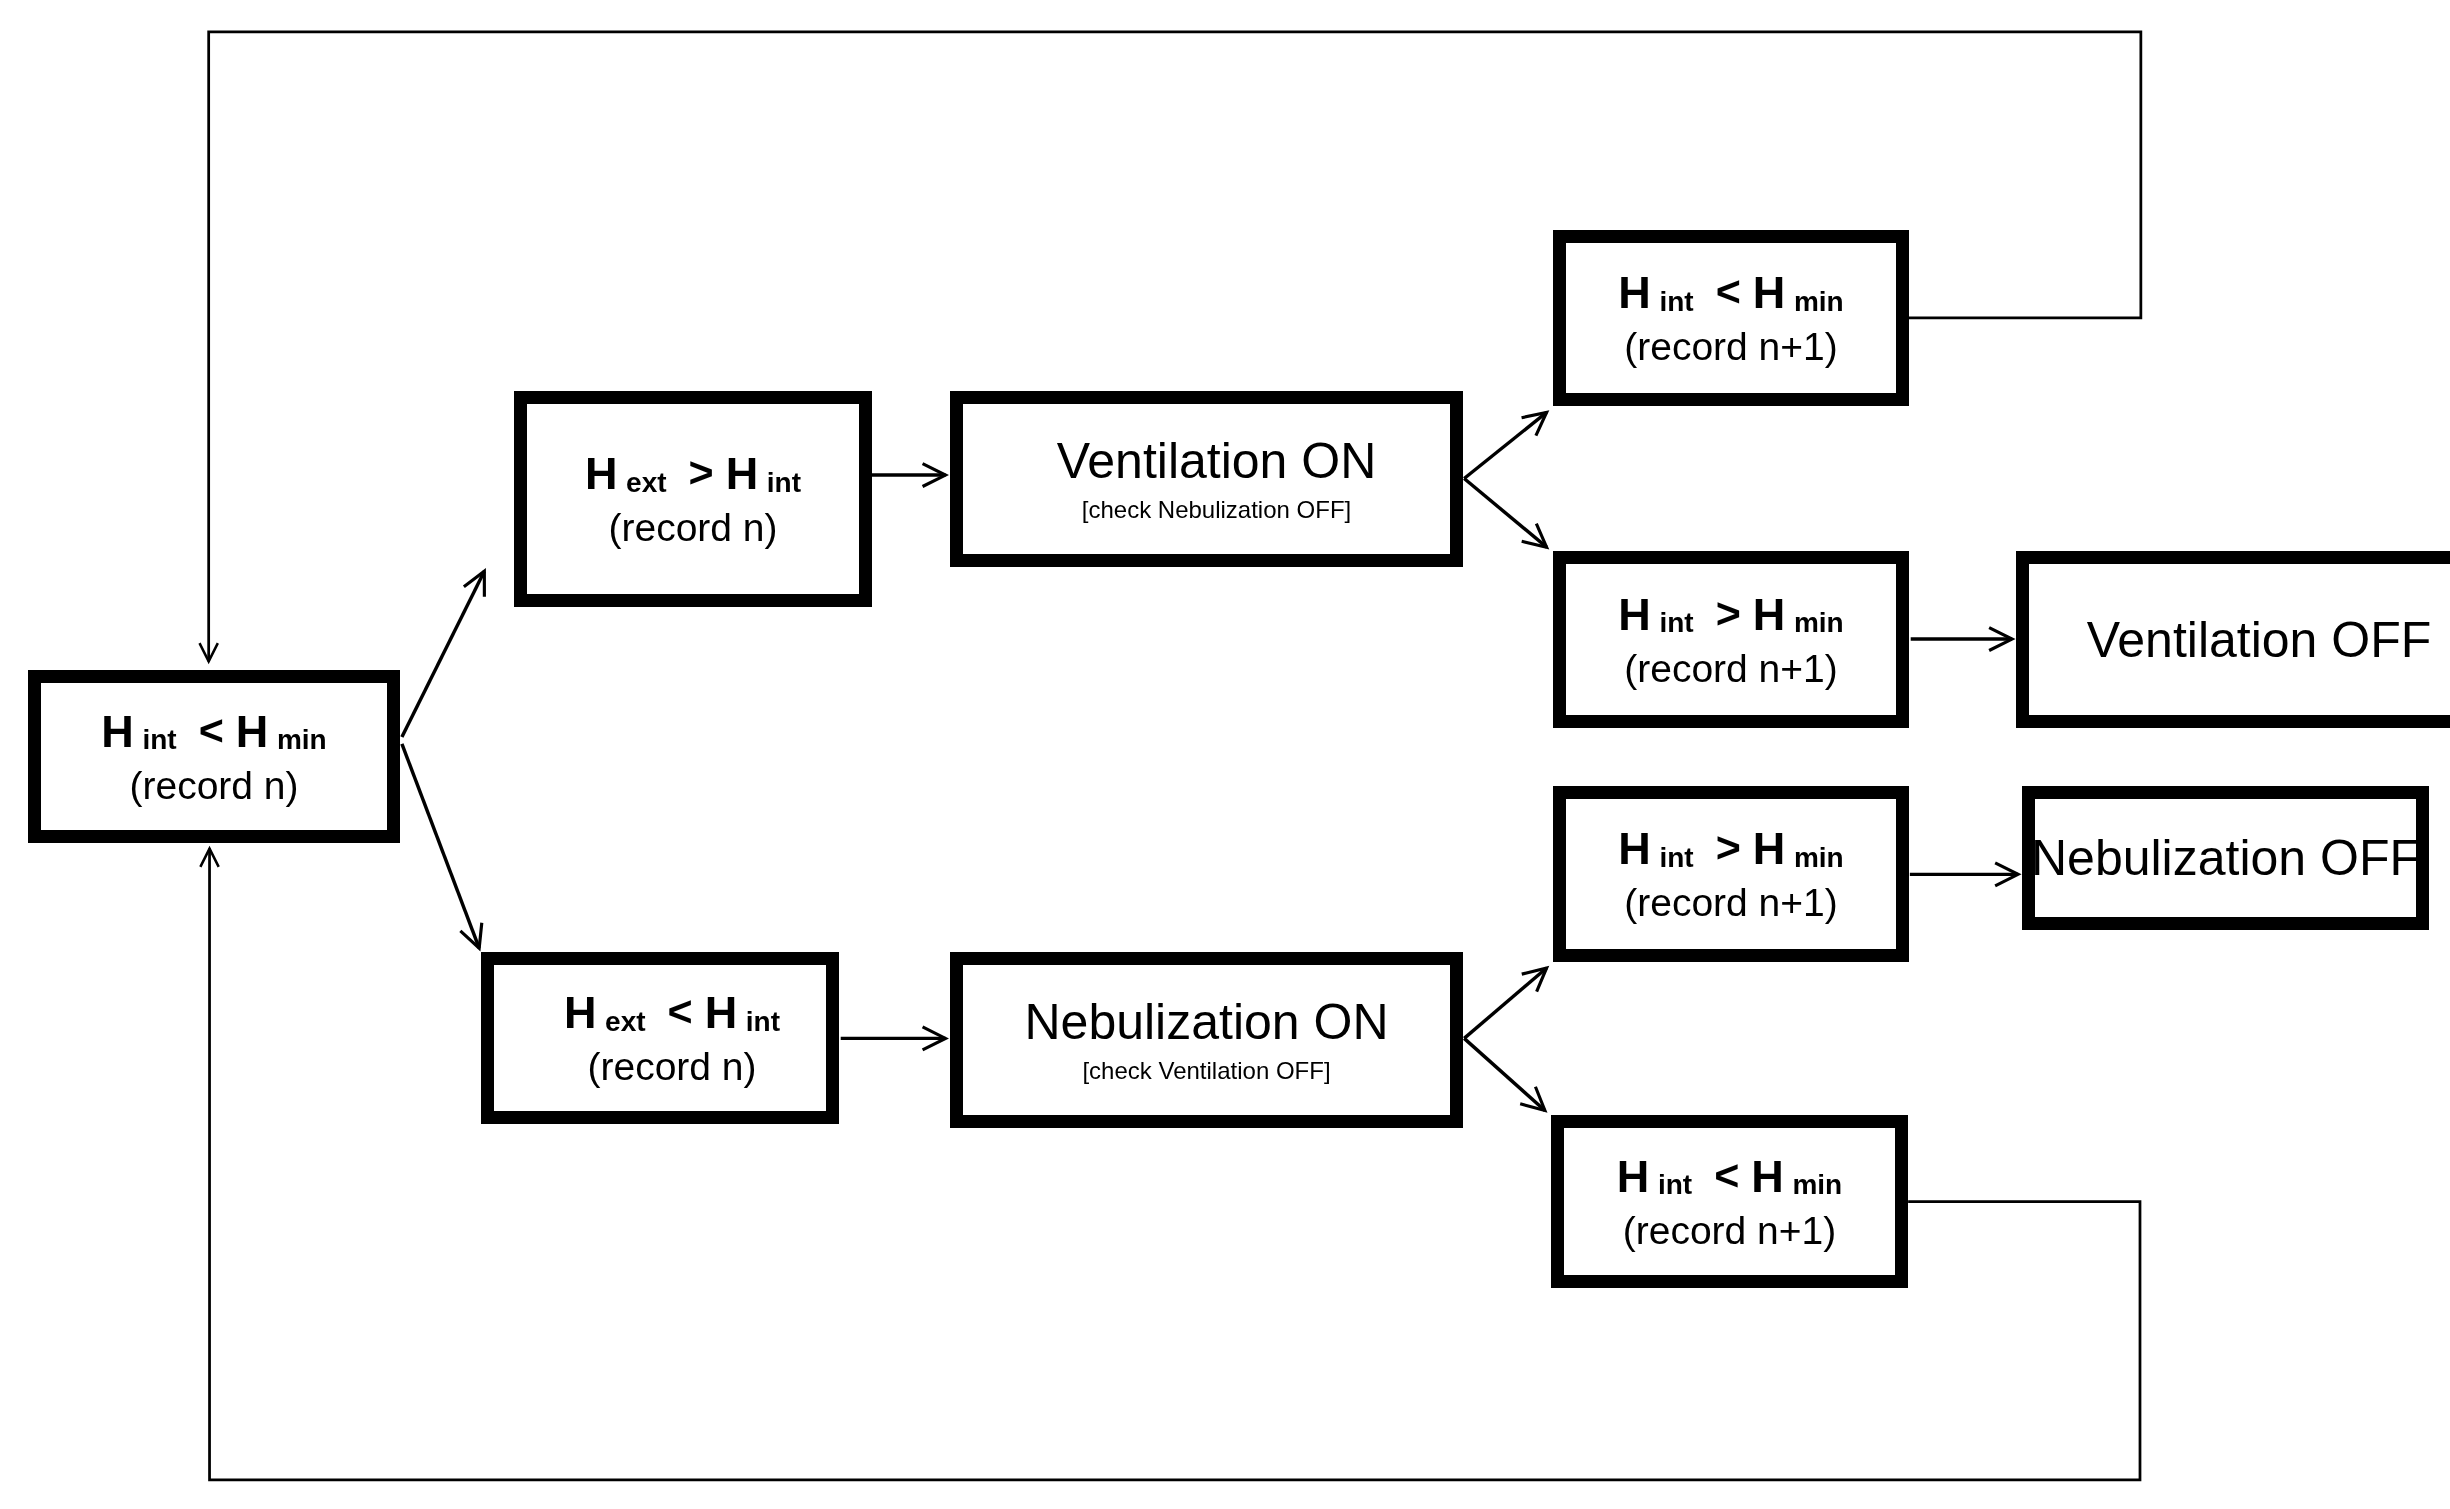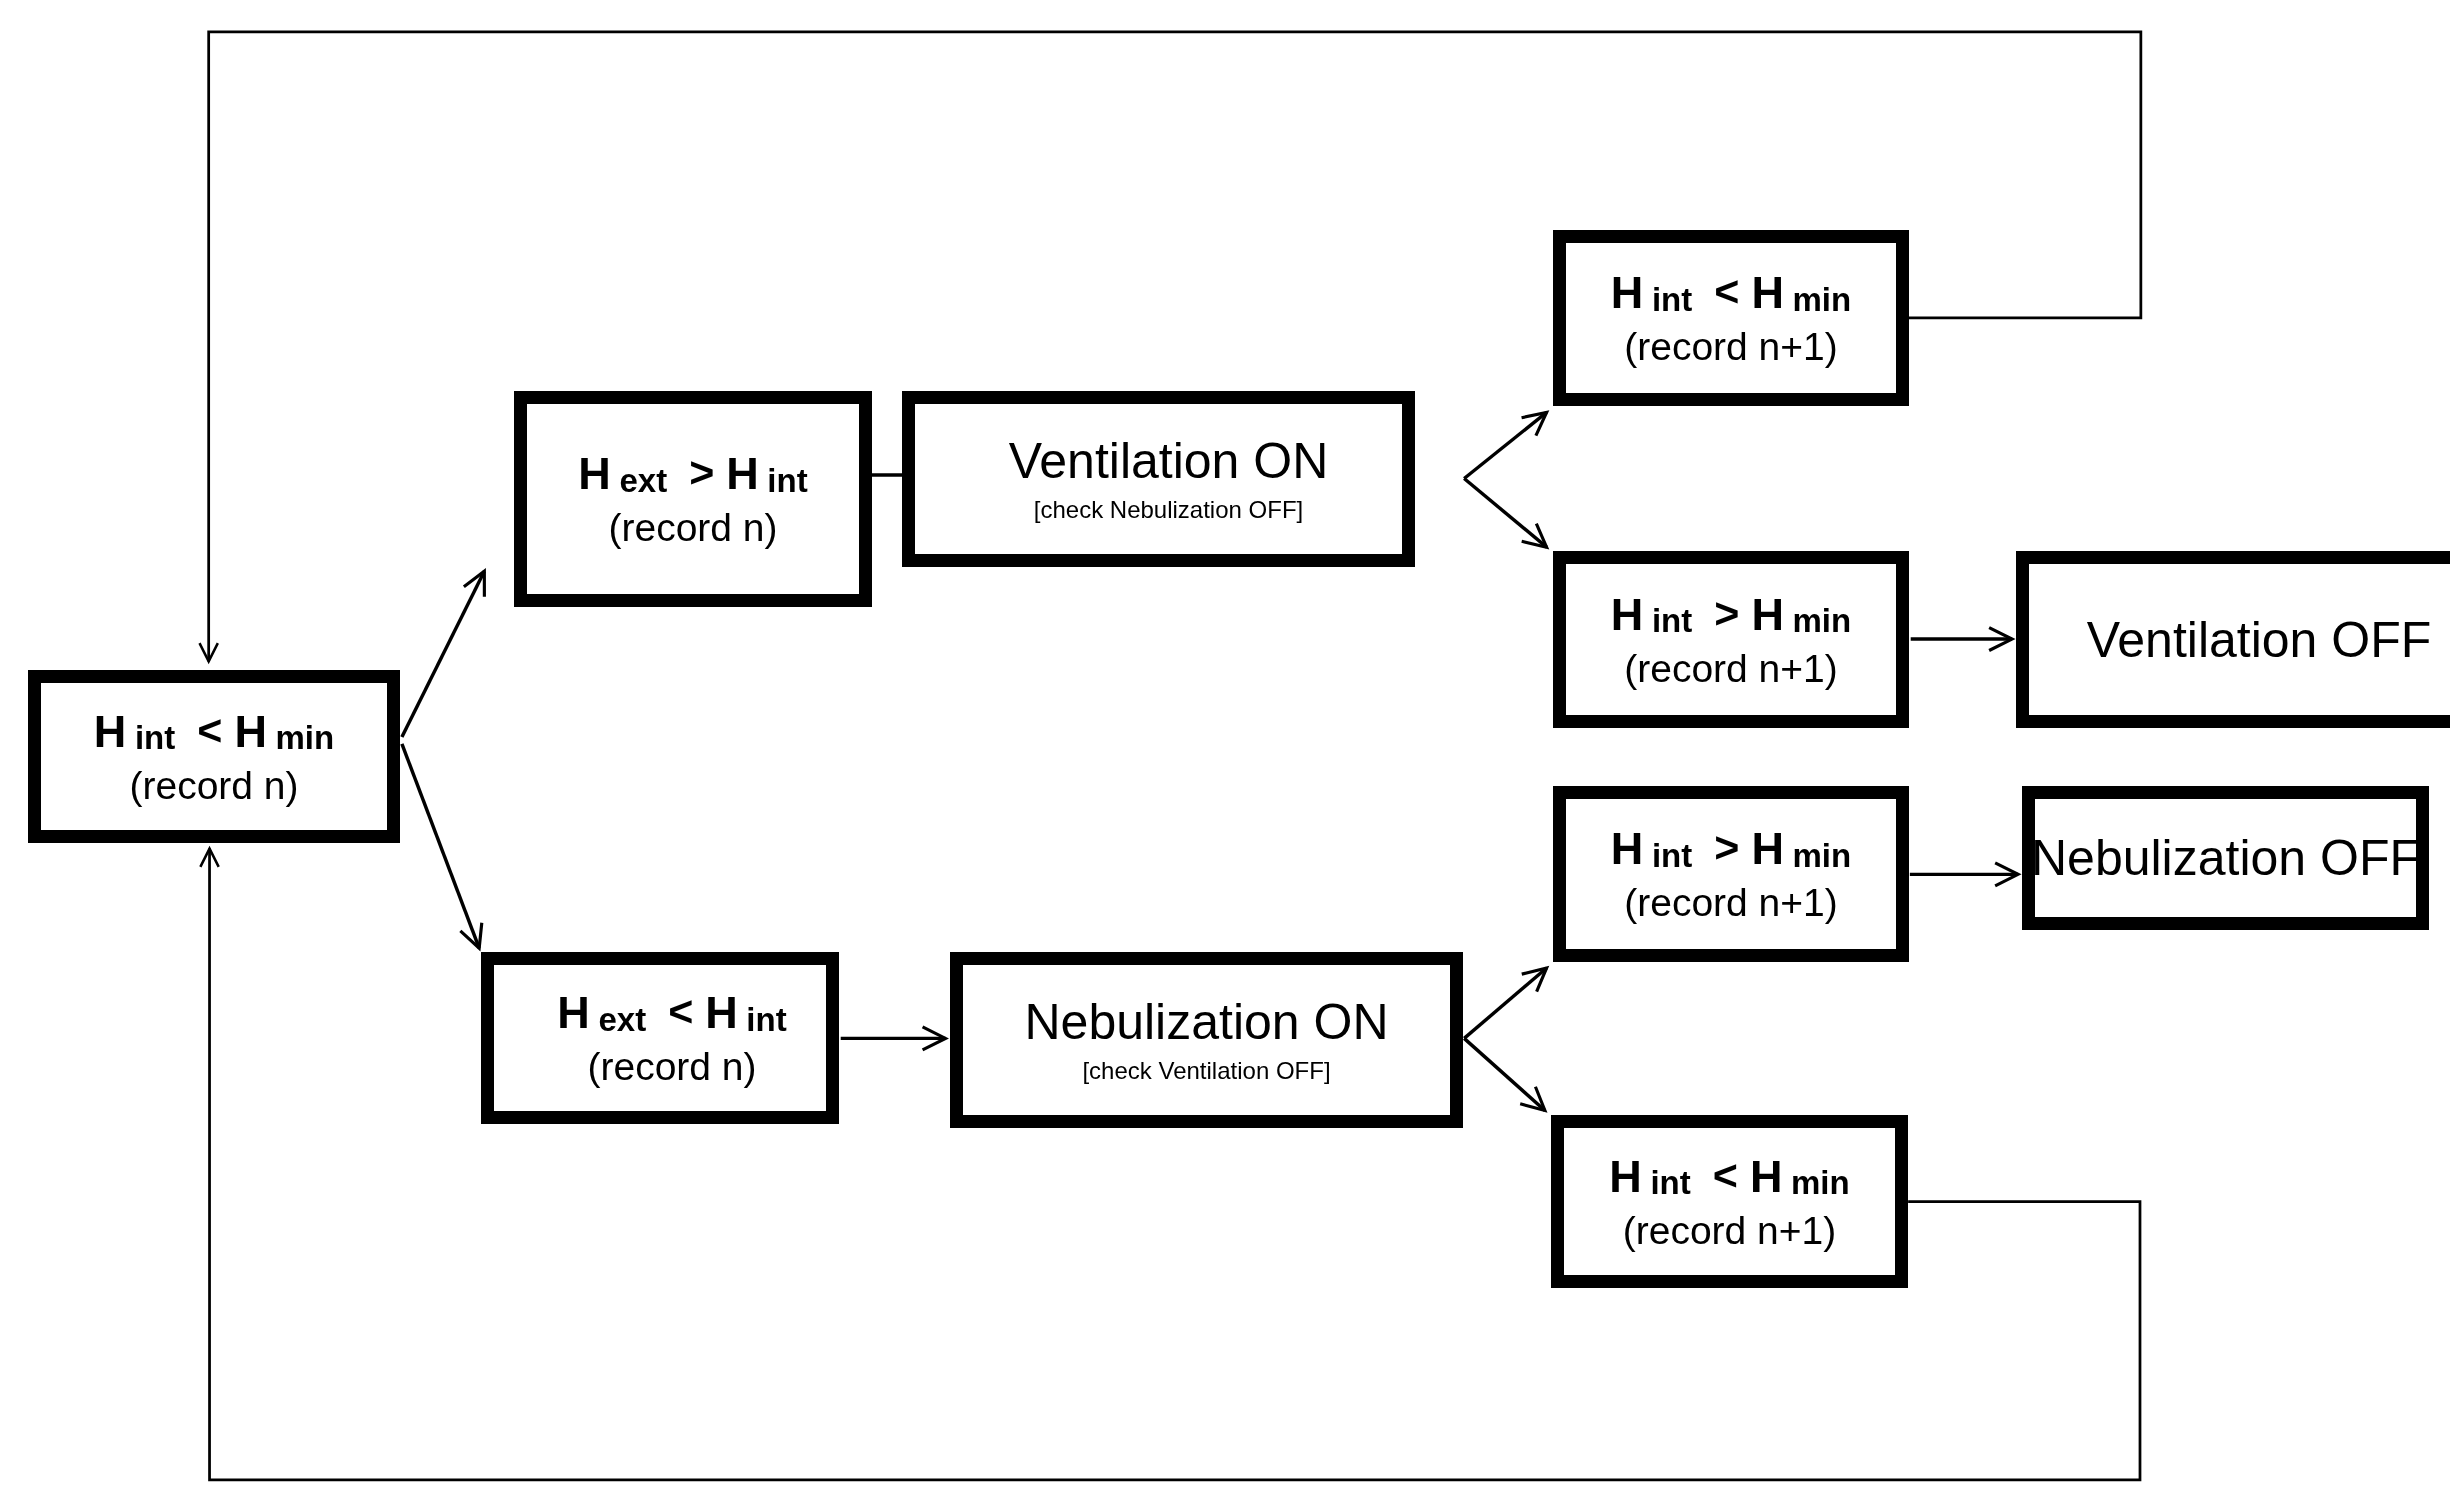--- a/index.html
+++ b/index.html
@@ -34,21 +34,21 @@
     text-align: center;
     gap: 12px;
   }
   .fline {
     font-size: 45px;
     font-weight: 700;
     line-height: 1;
     white-space: nowrap;
   }
   .fv   { font-size: 45px; font-weight: 700; }
-  .fsub { font-size: 33px; font-weight: 700; margin-left: 8.6px; position: relative; top: 2.6px; margin-top: 26px; }
+  .fsub { font-size: 28px; font-weight: 700; margin-left: 8.6px; position: relative; top: 2.6px; margin-top: 26px; }
   .fop  { font-size: 43px; font-weight: 700; margin: 0 12px 0 22px; position: relative; top: -1.7px; }
   .nline {
     font-size: 39px;
     font-weight: 400;
     line-height: 1;
     white-space: nowrap;
   }
   .tline {
     font-size: 50px;
     font-weight: 400;
@@ -57,21 +57,21 @@
   }
   .bline {
     font-size: 24px;
     font-weight: 400;
     line-height: 1;
     white-space: nowrap;
   }
   
   .pos-a  { left: 28px;   top: 670px;  width: 372px; height: 173px; }
   .pos-b1 { left: 514px;  top: 391px;  width: 358px; height: 216px; }
-  .pos-c1 { left: 902px; top: 391px;  width: 513px; height: 176px; padding-left: 20px; }
+  .pos-c1 { left: 950px; top: 391px;  width: 513px; height: 176px; padding-left: 20px; }
   .pos-d1 { left: 1553px; top: 230px;  width: 356px; height: 176px; }
   .pos-d2 { left: 1553px; top: 551px;  width: 356px; height: 177px; }
   .pos-e1 { left: 2016px; top: 551px;  width: 486px; height: 177px; }
   .pos-b2 { left: 481px;  top: 952px; width: 358px; height: 172px; padding-left: 24px; }
   .pos-c2 { left: 950px; top: 952px; width: 513px; height: 176px; }
   .pos-d3 { left: 1553px; top: 786px;  width: 356px; height: 176px; }
   .pos-e2 { left: 2022px; top: 786px;  width: 407px; height: 144px; }
   .pos-d4 { left: 1551px; top: 1115px; width: 357px; height: 173px; }
 </style>
 </head>

